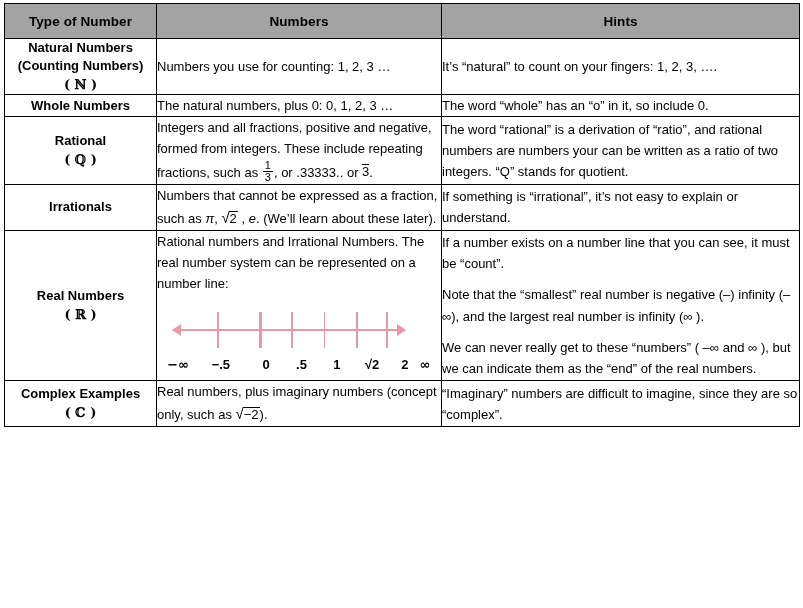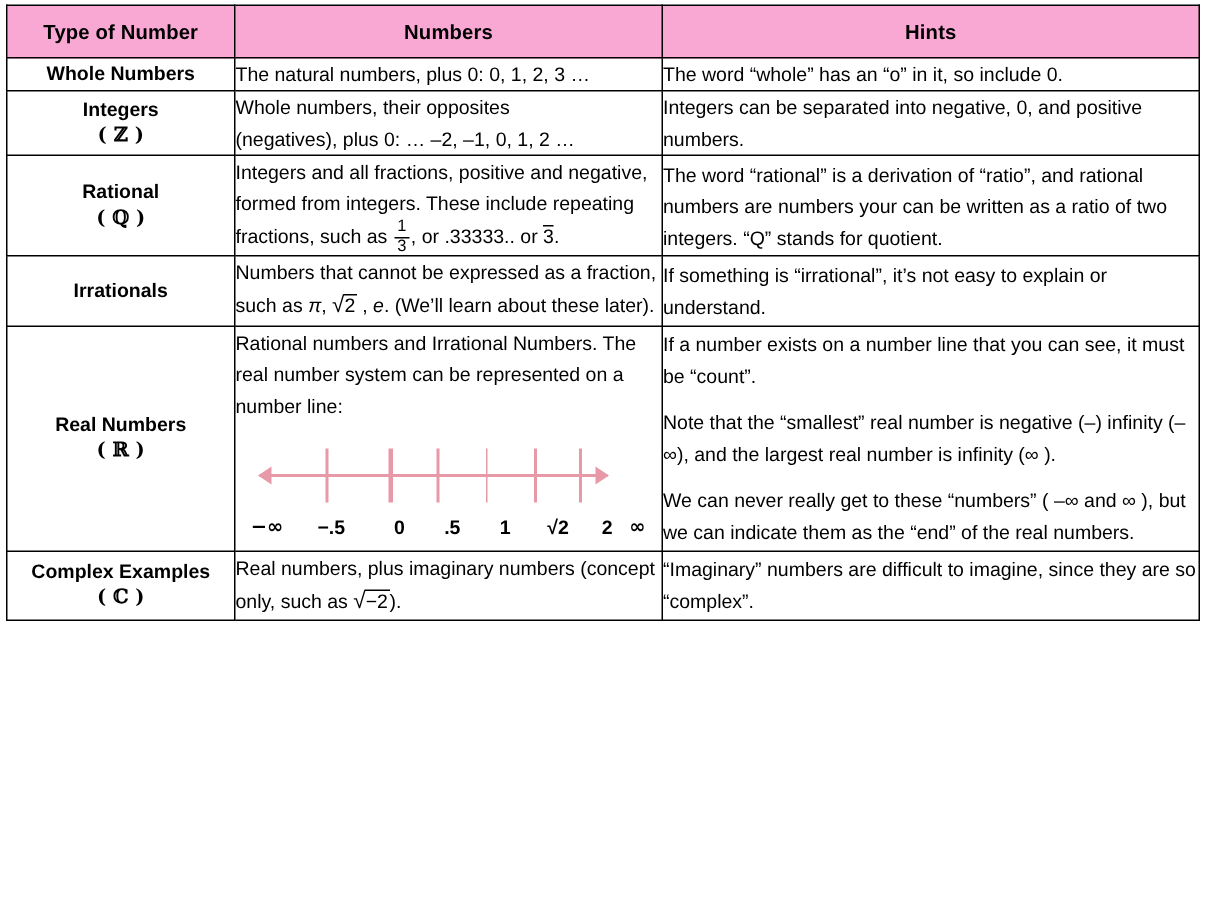--- a/index.html
+++ b/index.html
@@ -26,21 +26,21 @@
     vertical-align: middle;
     padding: 0;
   }
 
   col.c-type  { width: 152px; }
   col.c-ex    { width: 285px; }
   col.c-hint  { width: 358px; }
 
   
   thead th {
-    background: #f9a8d4;
+    background: #a3a3a3;
     text-align: center;
     font-size: 13.5px;
     font-weight: bold;
     height: 34px;
     letter-spacing: .1px;
   }
 
   
   td.type-cell {
     text-align: center;
@@ -150,40 +150,38 @@
   <thead>
     <tr>
       <th>Type of Number</th>
       <th>Numbers</th>
       <th>Hints</th>
     </tr>
   </thead>
 
   <tbody>
 
+    <tr>
+      <td class="type-cell">
+        <div>Natural Numbers</div>
+        <div>(Counting Numbers)</div>
+        <div class="bb">( ℕ )</div>
+      </td>
+      <td class="body-cell">Numbers you use for counting: 1, 2, 3 …</td>
+      <td class="body-cell">It’s “natural” to count on your fingers: 1, 2, 3, ….</td>
+    </tr>
 
     <tr>
       <td class="type-cell">
         <div>Whole Numbers</div>
       </td>
       <td class="body-cell">The natural numbers, plus 0: 0, 1, 2, 3 …</td>
       <td class="body-cell">The word “whole” has an “o” in it, so include 0.</td>
     </tr>
 
-    <tr>
-      <td class="type-cell">
-        <div>Integers</div>
-        <div class="bb">( ℤ )</div>
-      </td>
-      <td class="body-cell">
-        <div>Whole numbers, their opposites</div>
-        <div>(negatives), plus 0: … –2, –1, 0, 1, 2 …</div>
-      </td>
-      <td class="body-cell">Integers can be separated into negative, 0, and positive numbers.</td>
-    </tr>
 
     <tr>
       <td class="type-cell">
         <div>Rational</div>
         <div class="bb">( ℚ )</div>
       </td>
       <td class="body-cell"><span>Integers and all fractions, positive and negative, formed from integers.  These include repeating fractions, such as </span><span class="frac"><span class="num">1</span><span class="den">3</span></span><span>, or .33333.. or </span><span class="obar">3</span><span>.</span></td>
       <td class="body-cell">The word “rational” is a derivation of “ratio”, and rational numbers are numbers your can be written as a ratio of two integers.  “Q” stands for quotient.</td>
     </tr>
 

